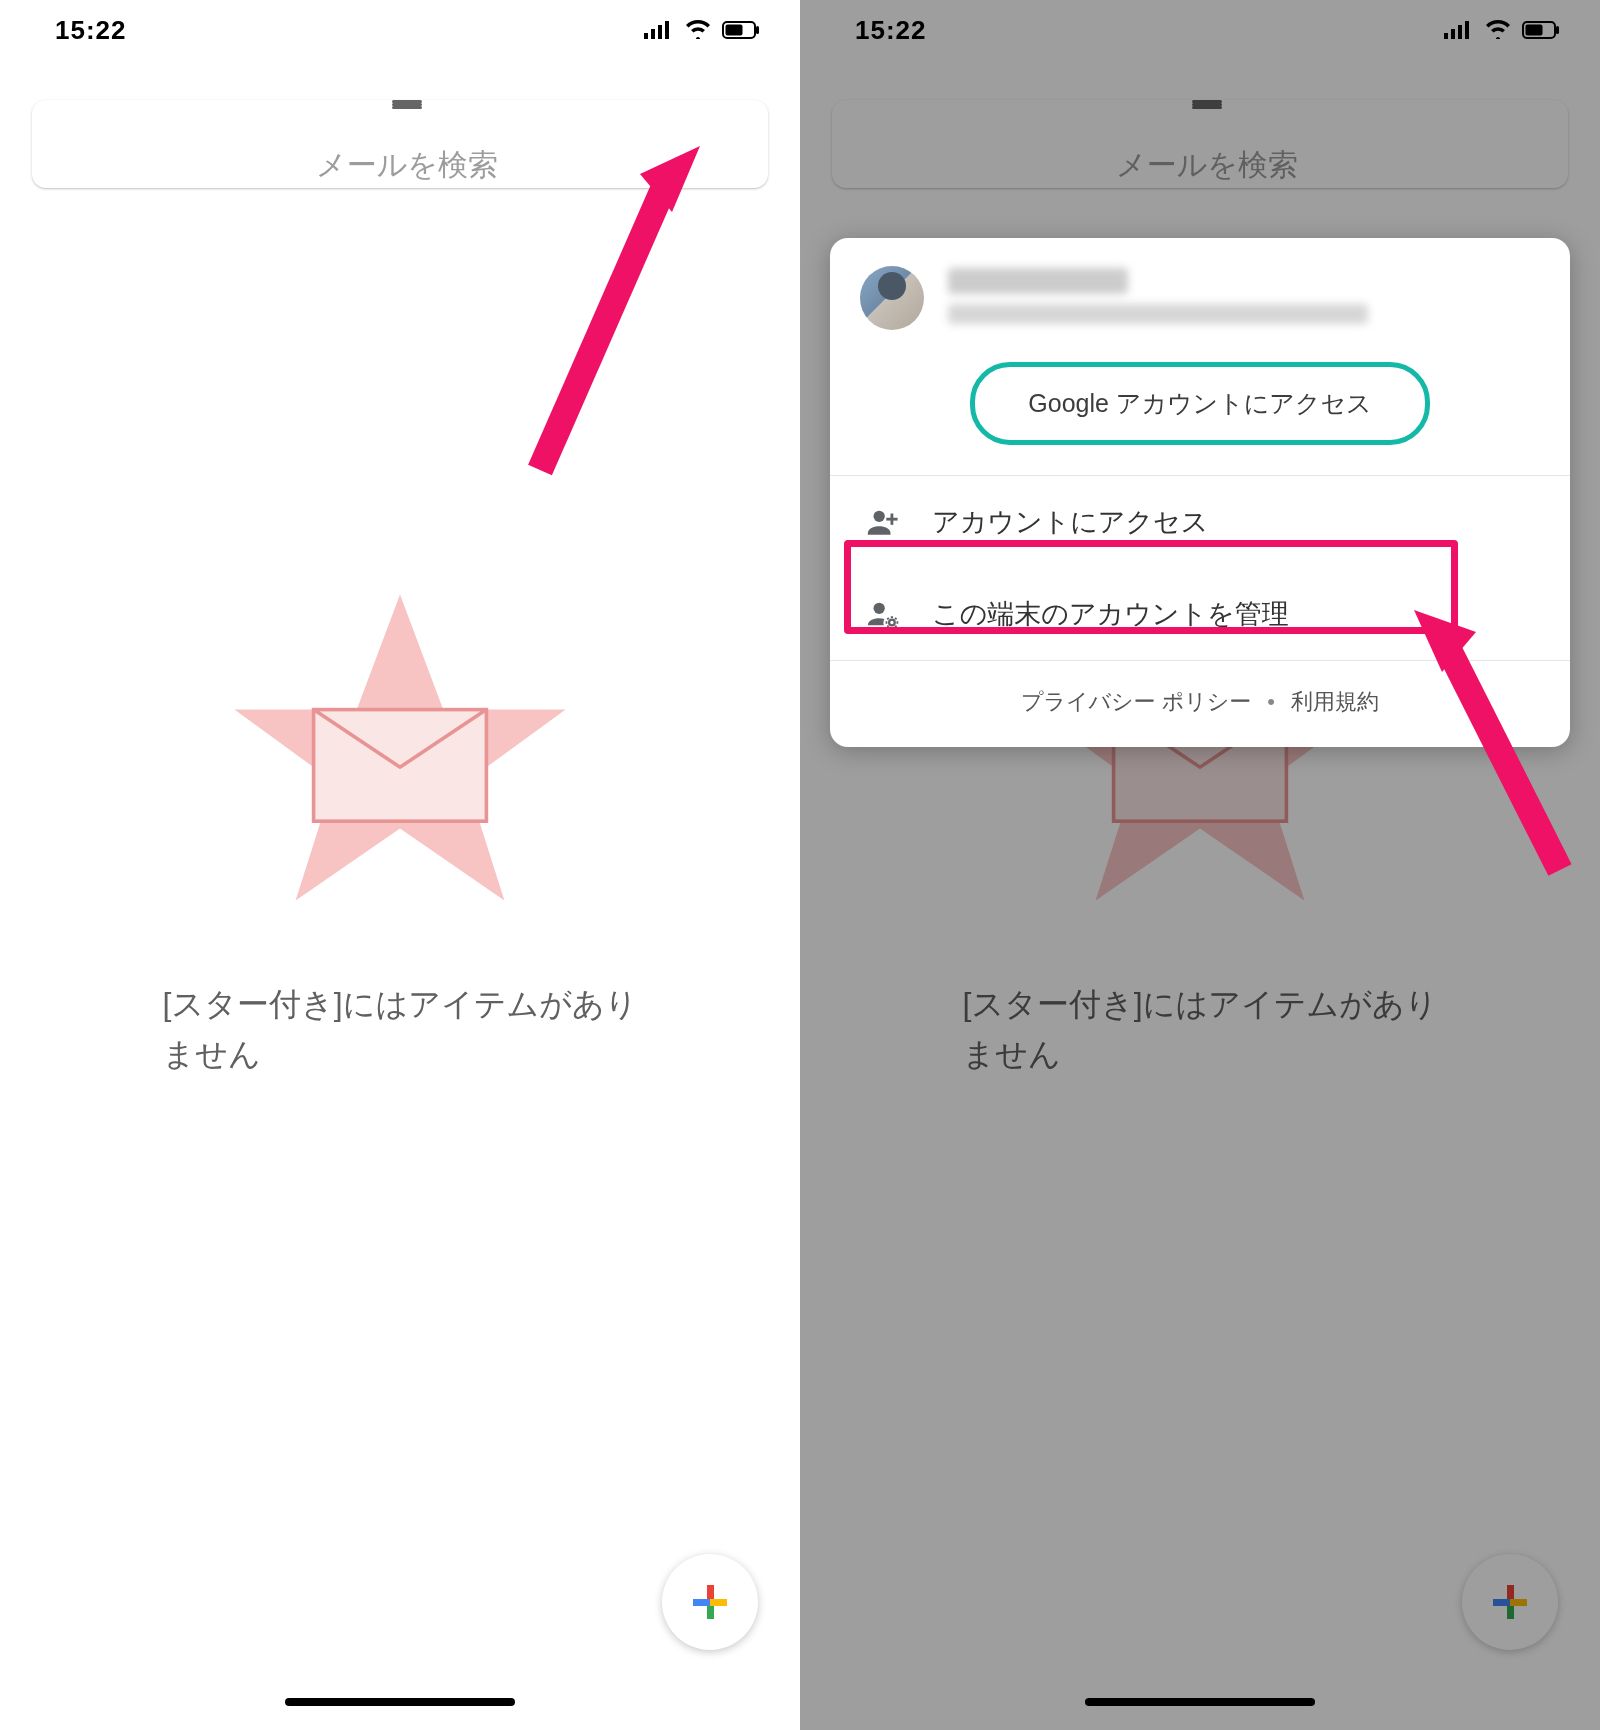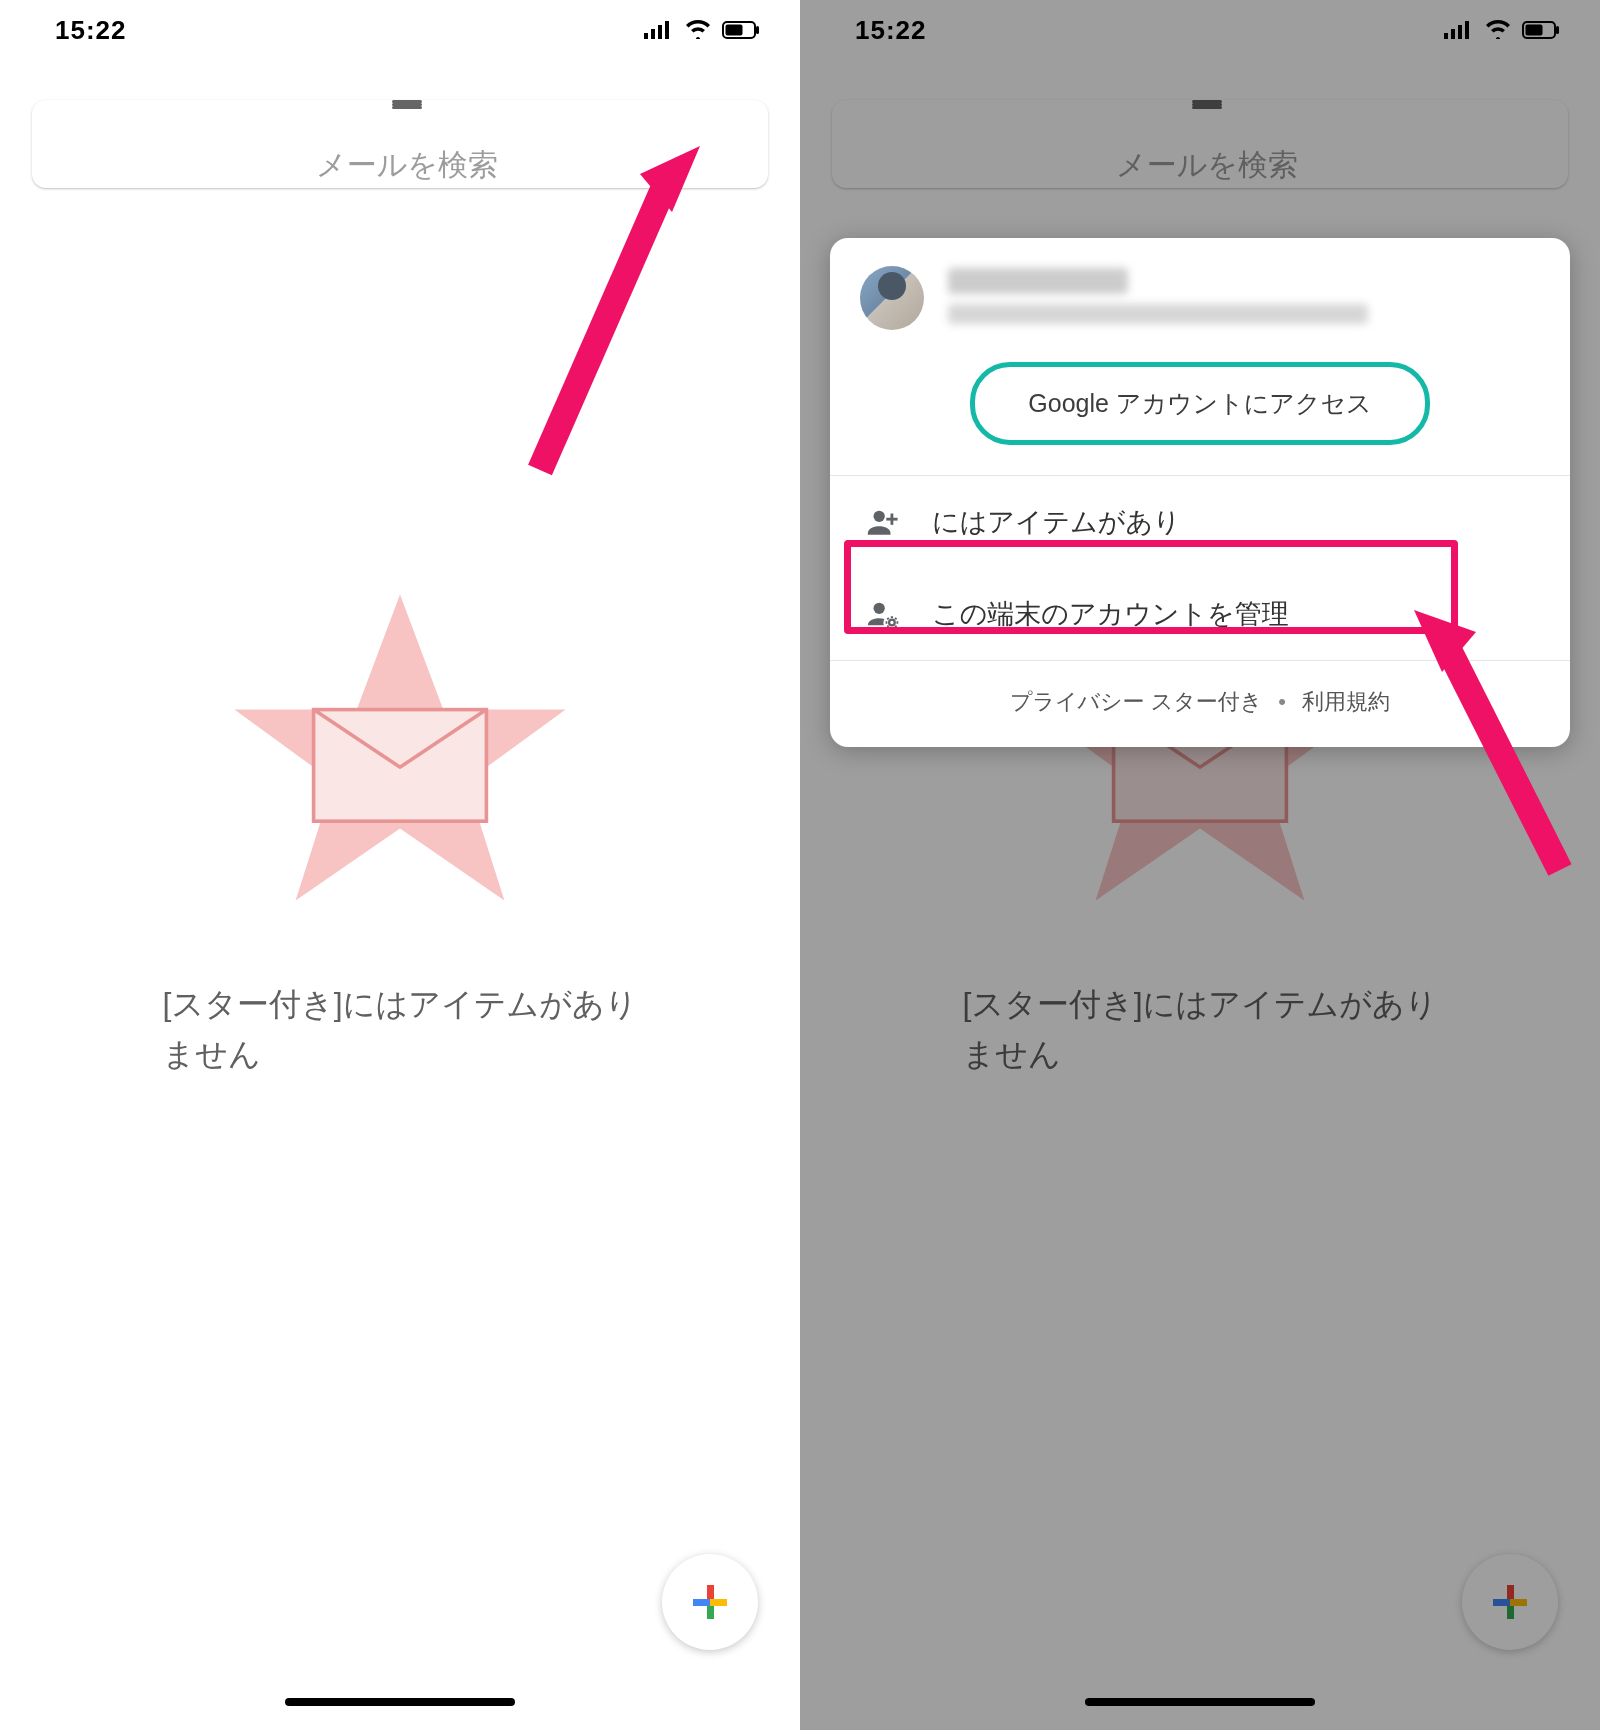--- a/index.html
+++ b/index.html
@@ -330,36 +330,36 @@
     <div class="divider"></div>
     <div class="row">
       <span class="iconwrap">
         <svg width="34" height="34" viewBox="0 0 24 24" fill="#5f6368">
             <circle cx="10" cy="8" r="4"></circle>
             <path d="M2 20c0-3.3 4-5 8-5s8 1.7 8 5v1H2z"></path>
             <rect x="18" y="6" width="2" height="8"></rect>
             <rect x="15" y="9" width="8" height="2"></rect>
           </svg>
       </span>
-      <span>にはアイテムがあり</span>
+      <span>アカウントにアクセス</span>
     </div>
     <div class="row">
       <span class="iconwrap">
         <svg width="34" height="34" viewBox="0 0 24 24" fill="#5f6368">
             <circle cx="10" cy="8" r="4"></circle>
             <path d="M2 20c0-3.3 4-5 8-5 1.3 0 2.6.2 3.7.5-.4.8-.7 1.7-.7 2.7 0 .6.1 1.2.3 1.8H2z"></path>
             <circle cx="19" cy="18" r="2" fill="none" stroke="#5f6368" stroke-width="1.6"></circle>
             <path d="M19 13.5v1.3M19 21.2v1.3M23.5 18h-1.3M15.8 18h-1.3M22.2 14.8l-.9.9M16.7 20.3l-.9.9M22.2 21.2l-.9-.9M16.7 15.7l-.9-.9" stroke="#5f6368" stroke-width="1.6"></path>
           </svg>
       </span>
       <span>この端末のアカウントを管理</span>
     </div>
     <div class="divider"></div>
     <div class="sheet-footer">
-      <span>プライバシー スター付き</span>
+      <span>プライバシー ポリシー</span>
       <span class="dot">•</span>
       <span>利用規約</span>
     </div>
   </div>
 
   <div class="annot-box" style="left:44px; top:540px; width:614px; height:94px;"></div>
 
   <svg class="arrow" style="left:580px; top:590px;" width="220" height="320">
     <line x1="180" y1="280" x2="62" y2="46" stroke="#ee1166" stroke-width="26"></line>
     <polygon points="34,20 96,42 62,82" fill="#ee1166"></polygon>

